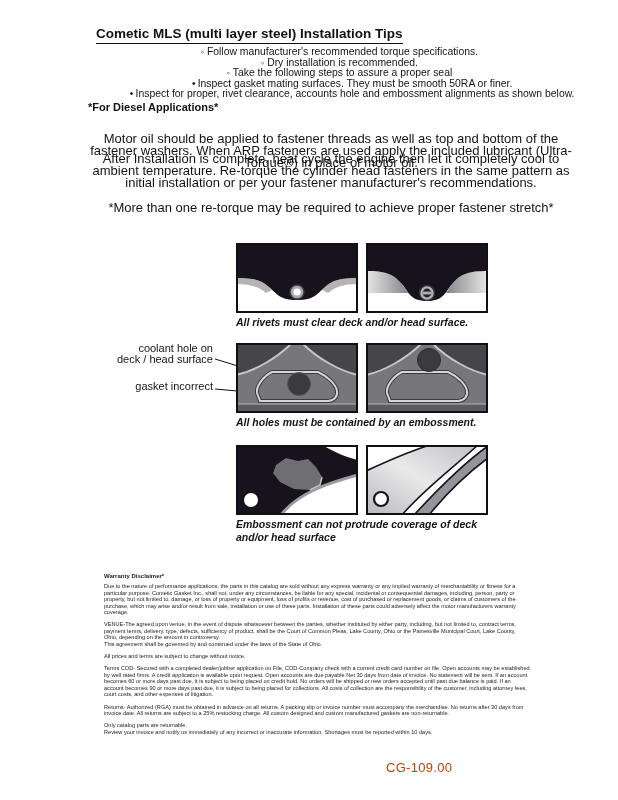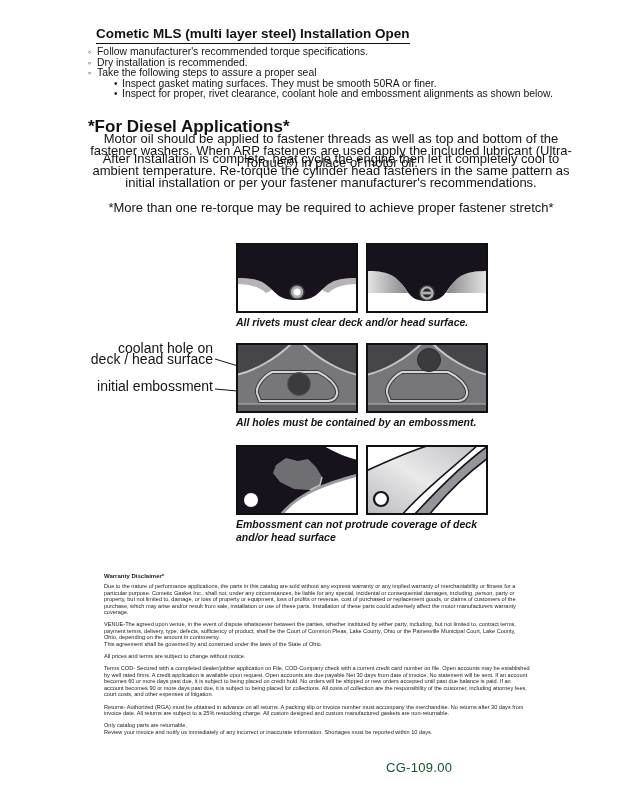--- a/index.html
+++ b/index.html
@@ -9,77 +9,77 @@
     -webkit-font-smoothing:antialiased;
   }
   #page{position:relative;width:618px;height:800px;background:#fff;overflow:hidden;}
 
   .page-title{
     position:absolute;left:96px;top:26px;
     font-size:13.5px;font-weight:bold;color:#111;
     border-bottom:1.6px solid #111;padding-bottom:2px;display:inline-block;
   }
 
-  .bullets{position:absolute;left:88px;top:47px;width:500px;font-size:10.4px;line-height:10.6px;color:#141414;}
+  .bullets{position:absolute;left:88px;top:47px;width:500px;font-size:10.4px;line-height:10.6px;color:#141414;text-align:center;}
   .bullet-line{white-space:nowrap;}
   .bullet-line .marker{display:inline-block;width:9px;font-size:9px;vertical-align:top;}
   .bullet-line.sub{padding-left:26px;}
   .bullet-line.sub .marker{width:8px;font-size:10px;}
 
-  .diesel-heading{position:absolute;left:88px;top:117px;font-size:17px;font-weight:bold;color:#111;}
+  .diesel-heading{position:absolute;left:88px;top:101px;font-size:11px;font-weight:bold;color:#111;}
   .body-para{position:absolute;left:88px;width:486px;font-size:13px;line-height:12.1px;color:#141414;text-align:center;}
   .p1{top:133px;} .p2{top:153px;} .p3{top:202px;}
 
   .pair{position:absolute;left:0;width:618px;}
   .pair1{top:229px;height:100px;}
   .pair2{top:329px;height:102px;}
   .pair3{top:431px;height:116px;}
   .rw-label{position:absolute;top:0;width:122px;text-align:center;font-size:13px;font-weight:bold;color:#232327;letter-spacing:.5px;margin-top:16px;}
   .rw-left{left:236px;} .rw-right{left:366px;}
   .dbox{position:absolute;top:14px;width:122px;height:70px;}
   .dbox svg{display:block;width:122px;height:70px;}
   .dbox.left{left:236px;} .dbox.right{left:366px;}
   .caption{position:absolute;left:236px;top:87px;font-size:10.5px;font-weight:bold;color:#141414;font-style:italic;}
   .pair3 .caption{width:252px;line-height:12.5px;}
 
-  .callout{position:absolute;right:405px;text-align:right;font-size:14px;line-height:10.8px;color:#141414;white-space:nowrap;}
+  .callout{position:absolute;right:405px;text-align:right;font-size:11px;line-height:10.8px;color:#141414;white-space:nowrap;}
   .callout.c1{top:14px;}
   .callout.c2{top:52px;}
   .callout-lines{position:absolute;left:0;top:0;width:618px;height:102px;pointer-events:none;}
 
   .disclaimer{position:absolute;left:104px;top:573px;width:426px;font-size:5.6px;line-height:6.4px;color:#1c1c1c;}
   .disclaimer .dhead{font-weight:bold;font-size:6px;}
   .disclaimer p{margin:6px 0 0 0;}
   .disclaimer p.tight{margin-top:0;}
   .disclaimer p.first{margin-top:4px;}
 
-  .footer-code{position:absolute;left:386px;top:760px;font-size:13px;color:#14532d;letter-spacing:.3px;}
+  .footer-code{position:absolute;left:386px;top:760px;font-size:13px;color:#c2410c;letter-spacing:.3px;}
 </style>
 </head>
 <body>
 
 <div id="page">
 
-  <div class="page-title">Cometic MLS (multi layer steel) Installation Open</div>
+  <div class="page-title">Cometic MLS (multi layer steel) Installation Tips</div>
 
   <div class="bullets">
     <div class="bullet-line">
       <span class="marker">◦</span><span>Follow manufacturer's recommended torque specifications.</span>
     </div>
     <div class="bullet-line">
       <span class="marker">◦</span><span>Dry installation is recommended.</span>
     </div>
     <div class="bullet-line">
       <span class="marker">◦</span><span>Take the following steps to assure a proper seal</span>
     </div>
     <div class="bullet-line sub">
       <span class="marker">•</span><span>Inspect gasket mating surfaces.  They must be smooth 50RA or finer.</span>
     </div>
     <div class="bullet-line sub">
-      <span class="marker">•</span><span>Inspect for proper, rivet clearance, coolant hole and embossment alignments as shown below.</span>
+      <span class="marker">•</span><span>Inspect for proper, rivet clearance, accounts hole and embossment alignments as shown below.</span>
     </div>
   </div>
 
   <div class="diesel-heading">*For Diesel Applications*</div>
   <div class="body-para p1">Motor oil should be applied to fastener threads as well as top and bottom of the fastener washers. When ARP fasteners are used apply the included lubricant (Ultra-Torque®) in place of motor oil.</div>
   <div class="body-para p2">After Installation is complete, heat cycle the engine then let it completely cool to ambient temperature. Re-torque the cylinder head fasteners in the same pattern as initial installation or per your fastener manufacturer's recommendations.</div>
   <div class="body-para p3">*More than one re-torque may be required to achieve proper fastener stretch*</div>
 
   <div class="pair pair1">
     <div class="rw-label rw-left">RIGHT</div>
@@ -124,21 +124,21 @@
   </div>
 
   <div class="pair pair2">
     <div class="rw-label rw-left">RIGHT</div>
     <div class="rw-label rw-right">WRONG</div>
 
     <div class="callout c1">
       <div>coolant hole on</div>
       <div>deck / head surface</div>
     </div>
-    <div class="callout c2">initial embossment</div>
+    <div class="callout c2">gasket incorrect</div>
 
     <svg class="callout-lines" viewBox="0 0 618 102">
       <line x1="215" y1="30" x2="297" y2="55" stroke="#111" stroke-width="1"></line>
       <line x1="215" y1="60" x2="260" y2="64" stroke="#111" stroke-width="1"></line>
     </svg>
 
     <div class="dbox left">
       <svg viewBox="0 0 122 70">
         <rect width="122" height="70" fill="#77777b"></rect>
         <path d="M0,0 H56 C40,16 18,28 0,32 Z" fill="#46464a"></path>

